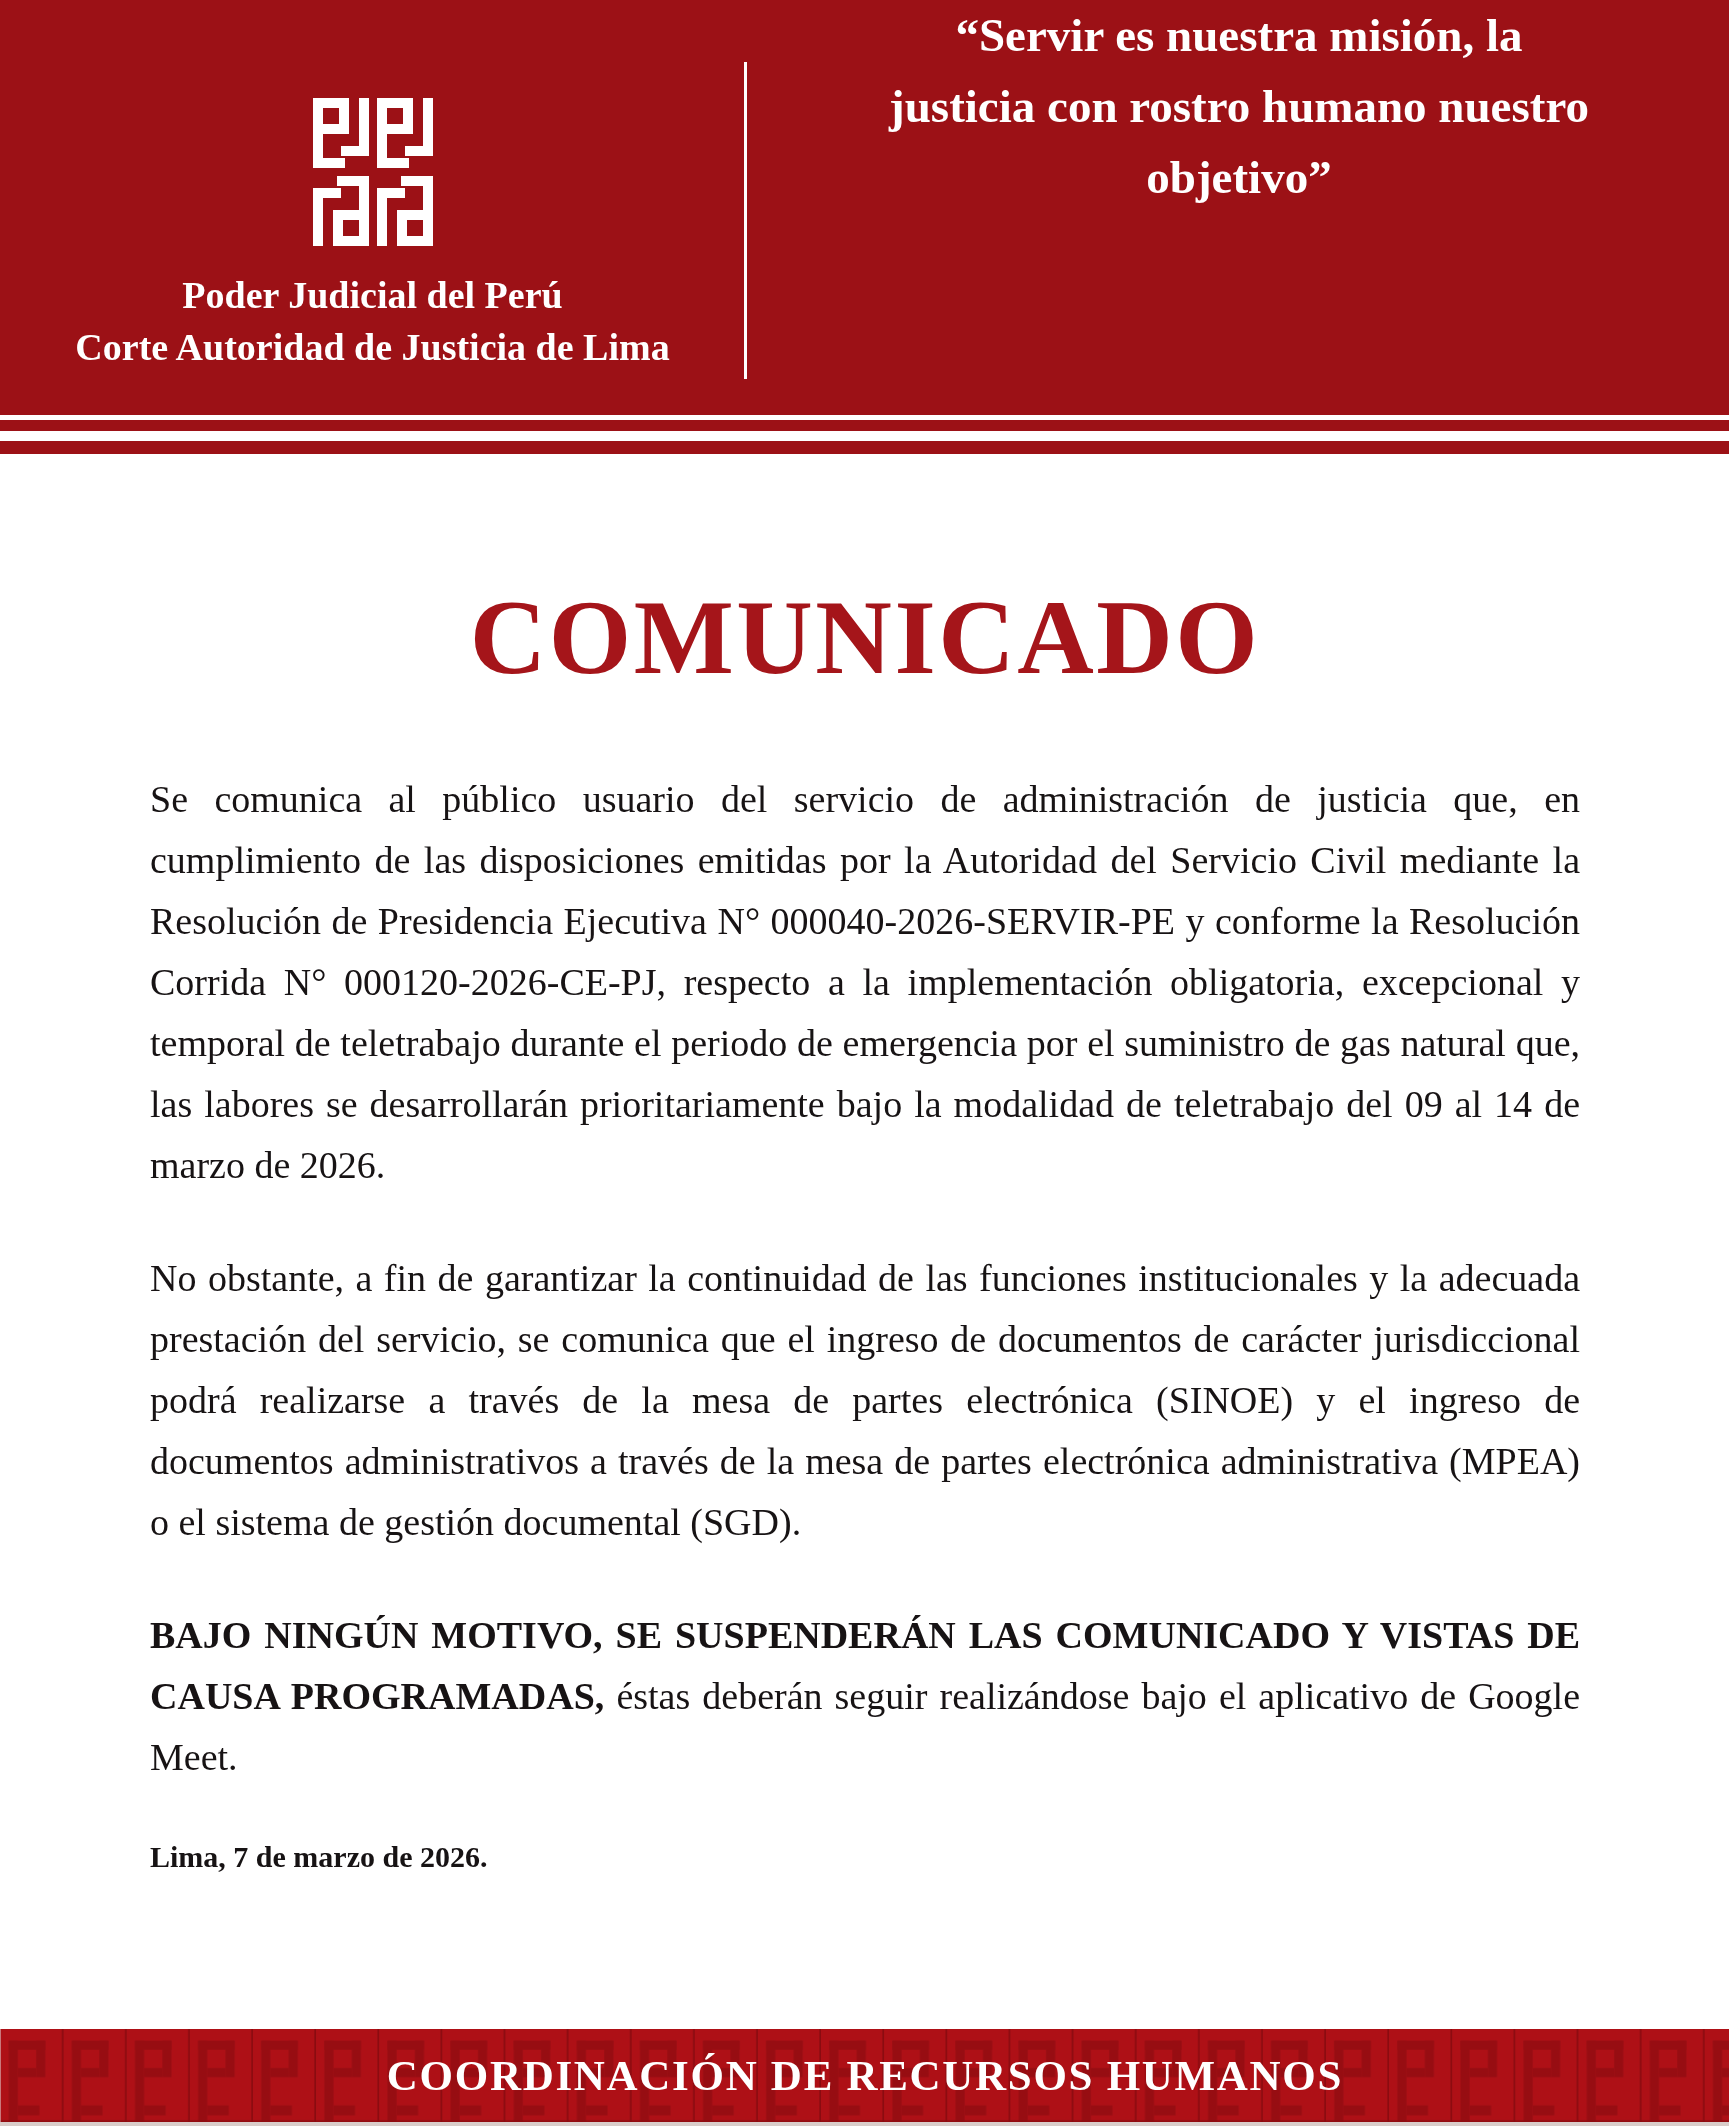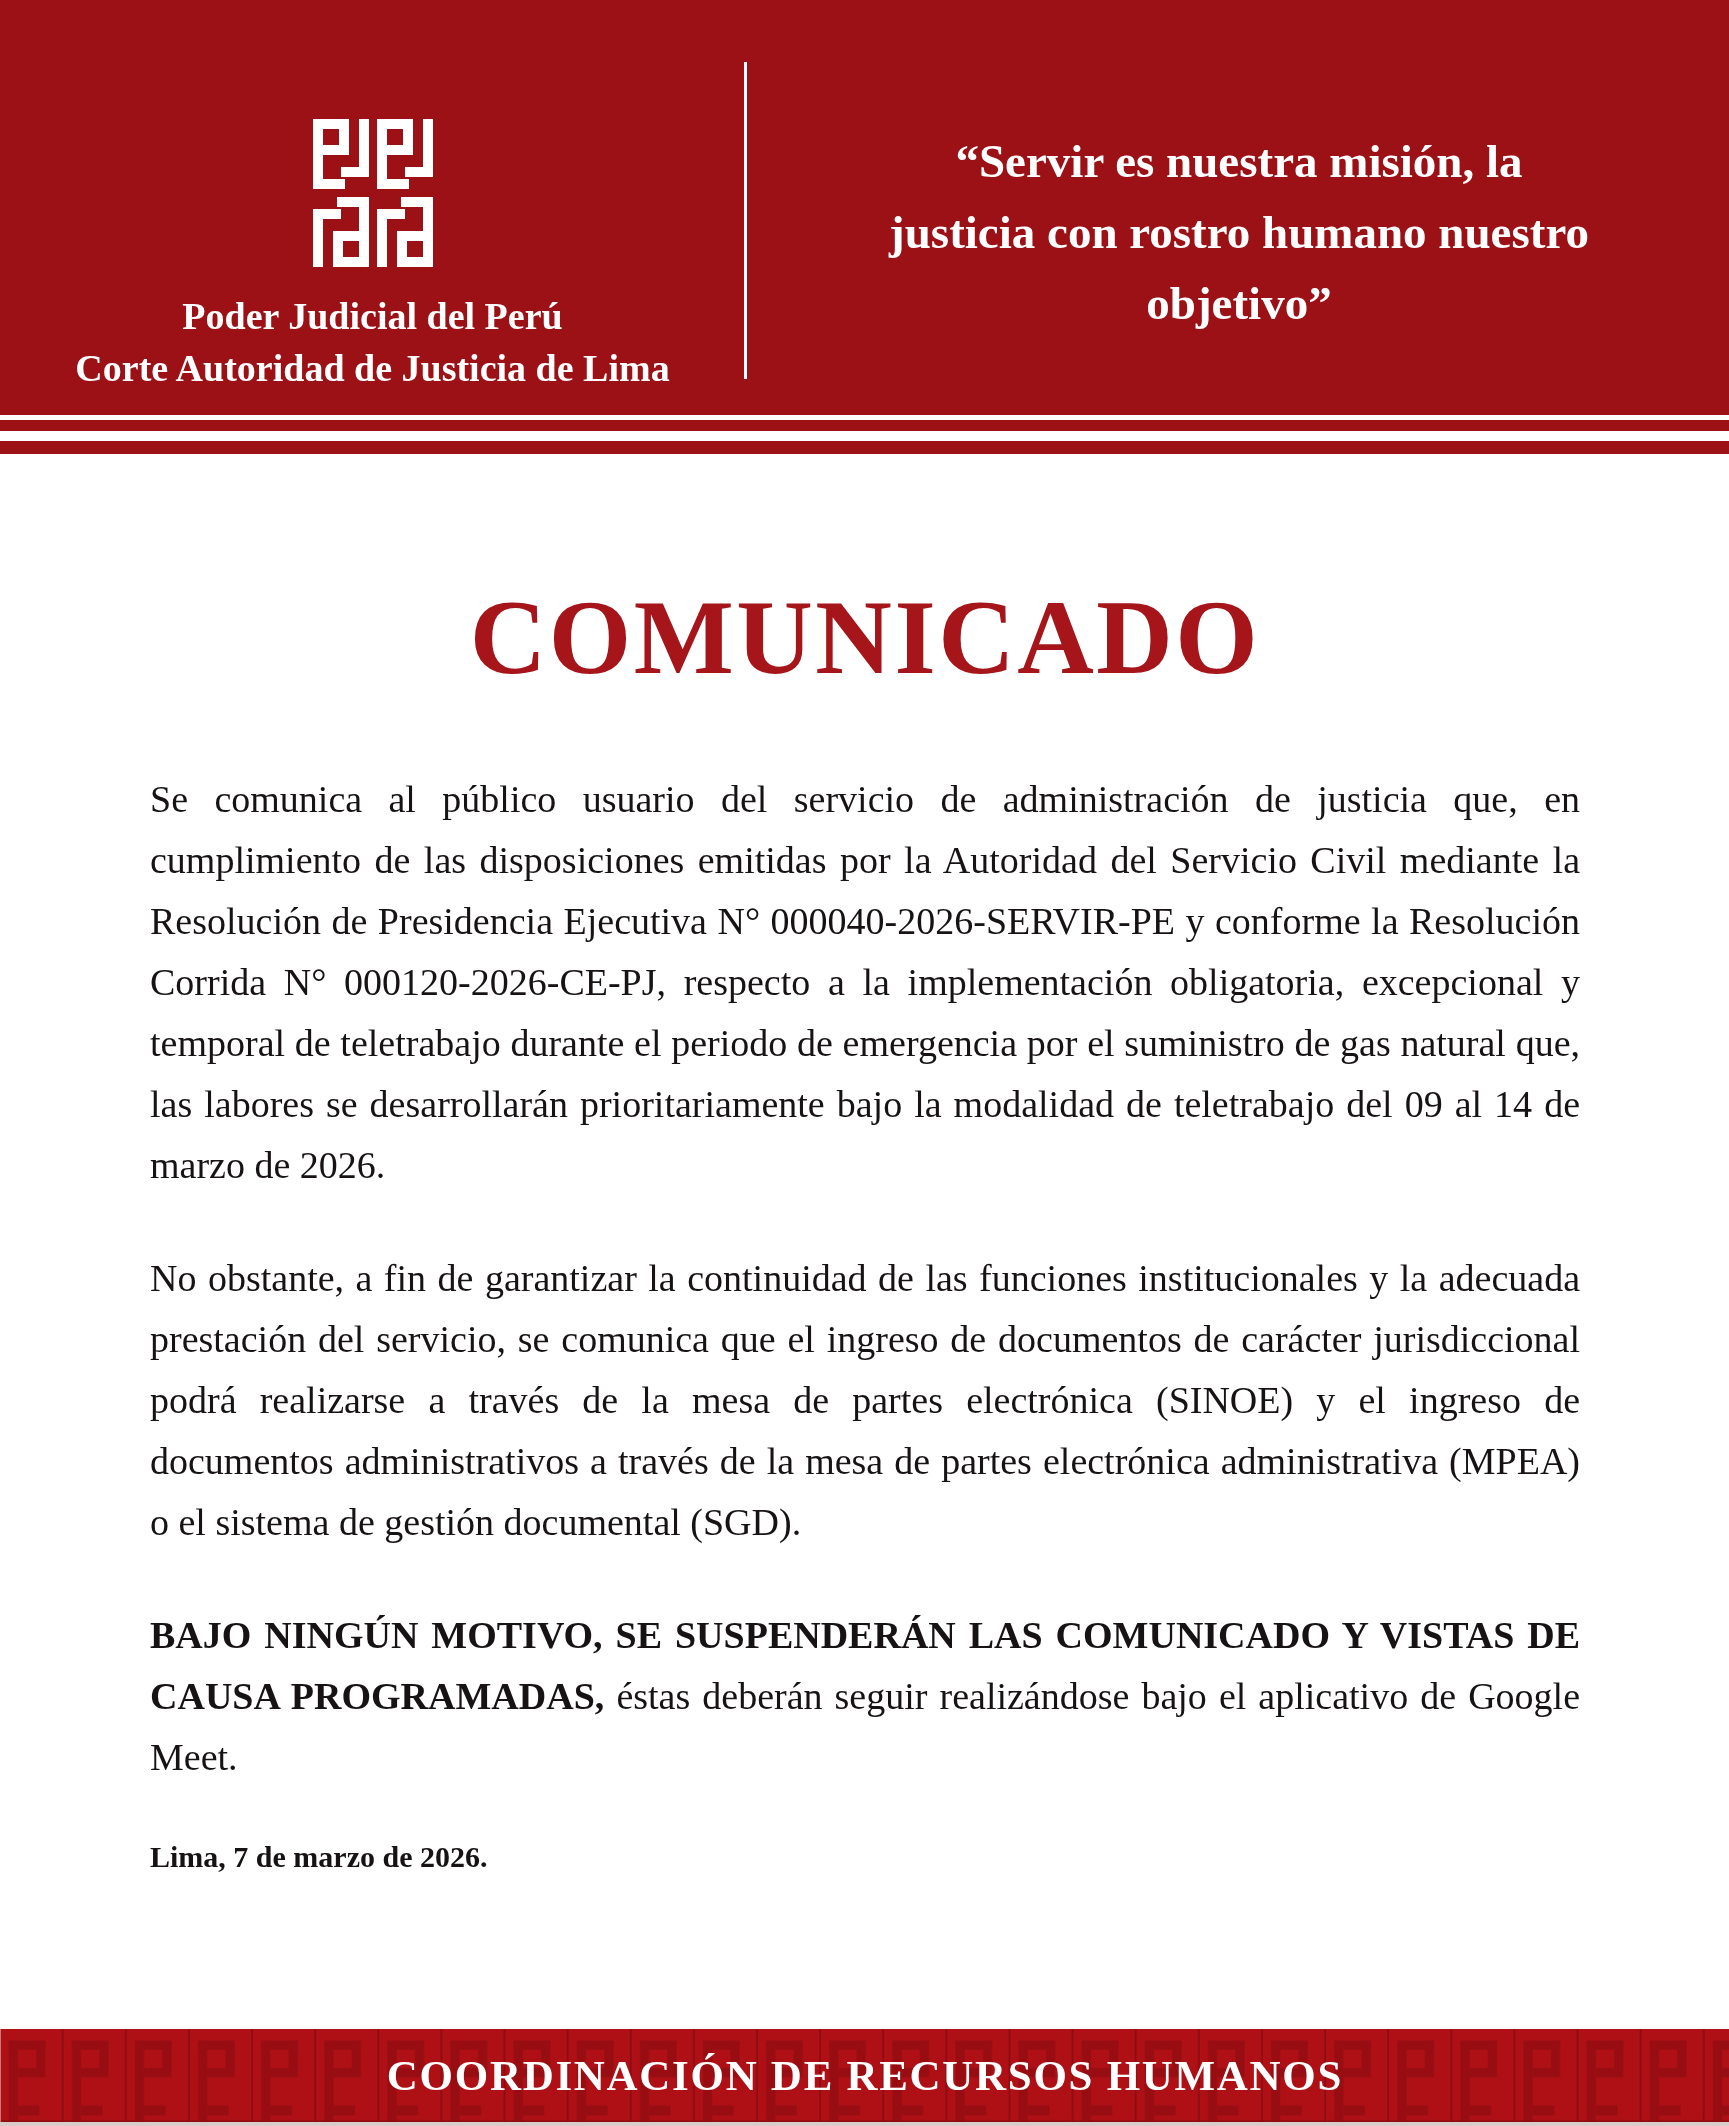--- a/index.html
+++ b/index.html
@@ -29,21 +29,21 @@
     height:415px;
     background:var(--header_red);
   }
   .header-left{
     position:absolute;
     left:0; top:0;
     width:745px; height:100%;
     display:flex;
     flex-direction:column;
     align-items:center;
-    justify-content:center;
+    justify-content:flex-start;
     padding-top:98px;
   }
   .logo{width:126px;height:148px;margin-bottom:23px;}
   .logo rect{fill:#ffffff;}
   .org-line{
     color:#ffffff;
     font-weight:bold;
     font-size:38px;
     line-height:52px;
     text-align:center;
@@ -56,21 +56,20 @@
     background:#ffffff;
   }
   .header-right{
     position:absolute;
     left:748px; top:0;
     width:982px; height:100%;
     display:flex;
     flex-direction:column;
     align-items:center;
     justify-content:flex-start;
-    padding-top:126px;
   }
   .quote-line{
     color:#ffffff;
     font-weight:bold;
     font-size:47px;
     line-height:71px;
     text-align:center;
     white-space:nowrap;
   }
   

